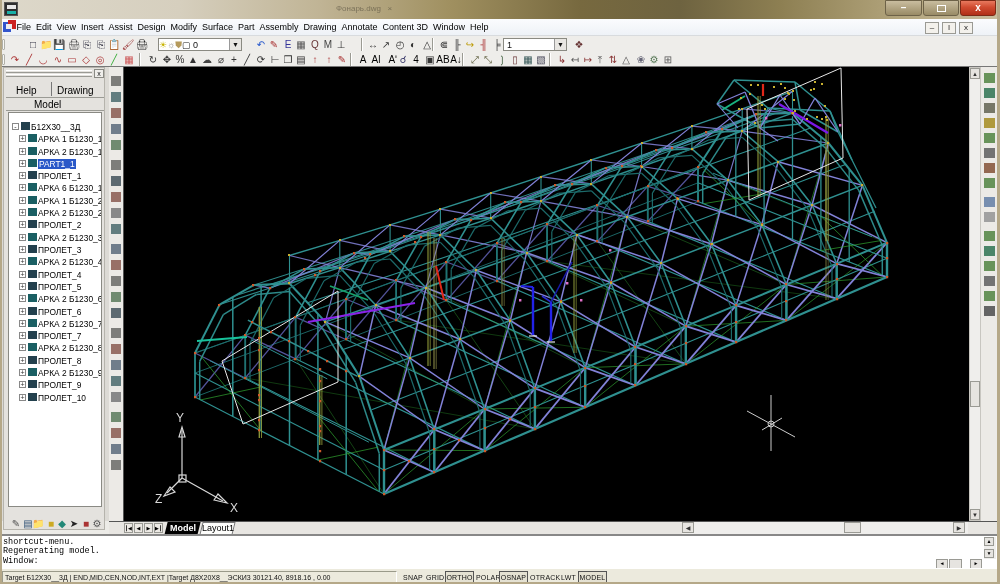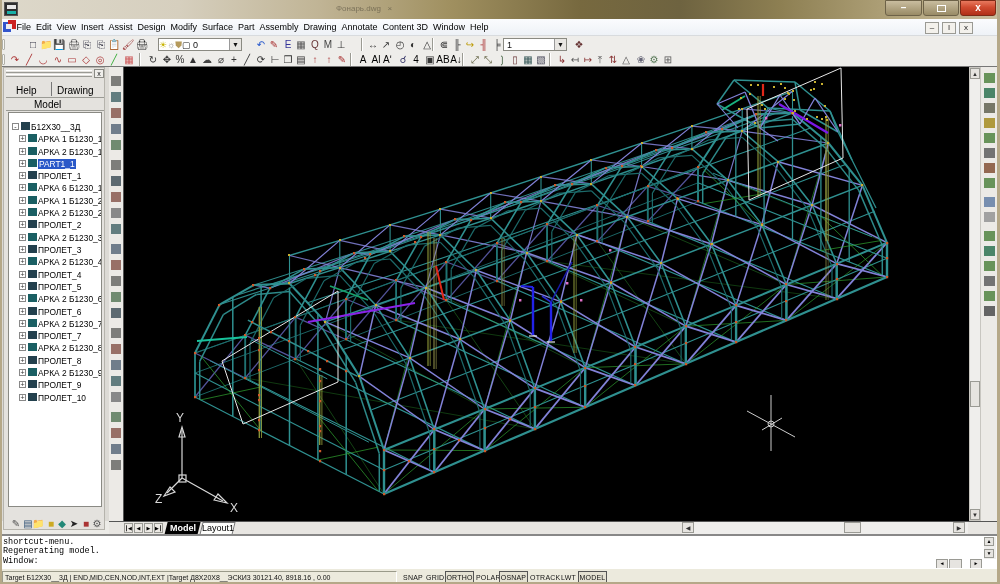--- a/index.html
+++ b/index.html
@@ -82,21 +82,21 @@
     <div style="position:absolute;left:268px;top:17px;width:14px;height:13px;color:#333;font-size:10px;line-height:13px;text-align:center;overflow:hidden">⊢</div>
     <div style="position:absolute;left:281px;top:17px;width:14px;height:13px;color:#333;font-size:10px;line-height:13px;text-align:center;overflow:hidden">❐</div>
     <div style="position:absolute;left:294px;top:17px;width:14px;height:13px;color:#333;font-size:10px;line-height:13px;text-align:center;overflow:hidden">▤</div>
     <div style="position:absolute;left:308px;top:17px;width:14px;height:13px;color:#a33;font-size:10px;line-height:13px;text-align:center;overflow:hidden">↑</div>
     <div style="position:absolute;left:322px;top:17px;width:14px;height:13px;color:#a33;font-size:10px;line-height:13px;text-align:center;overflow:hidden">↑</div>
     <div style="position:absolute;left:335px;top:17px;width:14px;height:13px;color:#a33;font-size:10px;line-height:13px;text-align:center;overflow:hidden">✎</div>
     <div style="position:absolute;left:350px;top:17px;width:1px;height:13px;background:#9b9b93"></div>
     <div style="position:absolute;left:351px;top:17px;width:1px;height:13px;background:#ffffff"></div>
     <div style="position:absolute;left:356px;top:17px;width:14px;height:13px;color:#000;font-size:10px;line-height:13px;text-align:center;overflow:hidden">A</div>
     <div style="position:absolute;left:369px;top:17px;width:14px;height:13px;color:#000;font-size:10px;line-height:13px;text-align:center;overflow:hidden">Al</div>
-    <div style="position:absolute;left:383px;top:17px;width:14px;height:13px;color:#000;font-size:10px;line-height:13px;text-align:left;overflow:hidden">Aʹ</div>
+    <div style="position:absolute;left:383px;top:17px;width:14px;height:13px;color:#000;font-size:10px;line-height:13px;text-align:right;overflow:hidden">Aʹ</div>
     <div style="position:absolute;left:396px;top:17px;width:14px;height:13px;color:#336;font-size:10px;line-height:13px;text-align:center;overflow:hidden">☌</div>
     <div style="position:absolute;left:409px;top:17px;width:14px;height:13px;color:#000;font-size:10px;line-height:13px;text-align:center;overflow:hidden">4</div>
     <div style="position:absolute;left:423px;top:17px;width:14px;height:13px;color:#333;font-size:10px;line-height:13px;text-align:center;overflow:hidden">▣</div>
     <div style="position:absolute;left:436px;top:17px;width:14px;height:13px;color:#000;font-size:10px;line-height:13px;text-align:center;overflow:hidden">AB</div>
     <div style="position:absolute;left:449px;top:17px;width:14px;height:13px;color:#000;font-size:10px;line-height:13px;text-align:center;overflow:hidden">A↓</div>
     <div style="position:absolute;left:462px;top:17px;width:1px;height:13px;background:#9b9b93"></div>
     <div style="position:absolute;left:463px;top:17px;width:1px;height:13px;background:#ffffff"></div>
     <div style="position:absolute;left:468px;top:17px;width:14px;height:13px;color:#553;font-size:10px;line-height:13px;text-align:center;overflow:hidden">⤢</div>
     <div style="position:absolute;left:481px;top:17px;width:14px;height:13px;color:#553;font-size:10px;line-height:13px;text-align:center;overflow:hidden">⤡</div>
     <div style="position:absolute;left:495px;top:17px;width:14px;height:13px;color:#353;font-size:10px;line-height:13px;text-align:center;overflow:hidden">❳</div>

